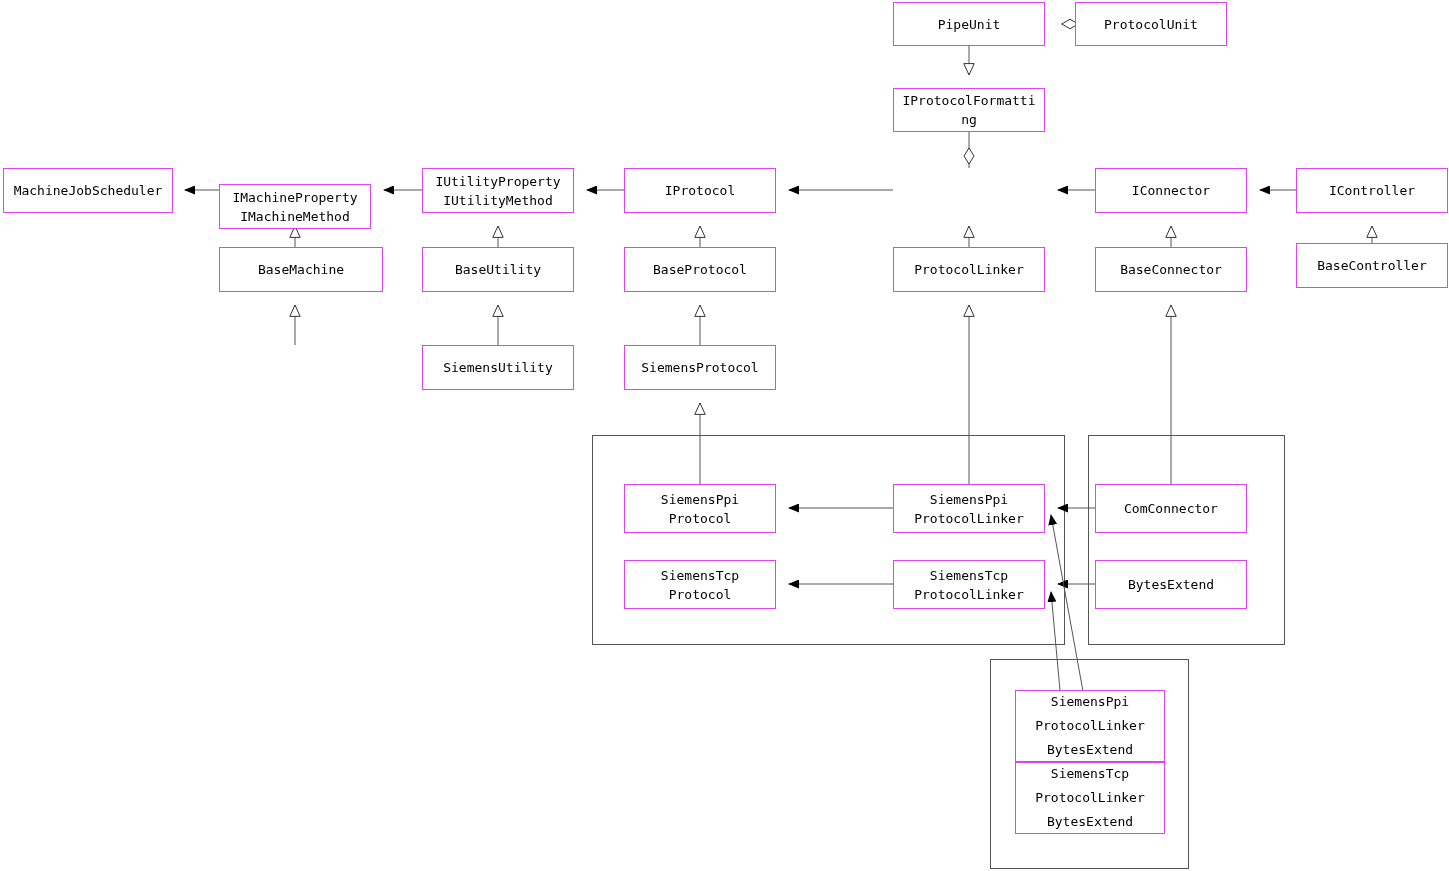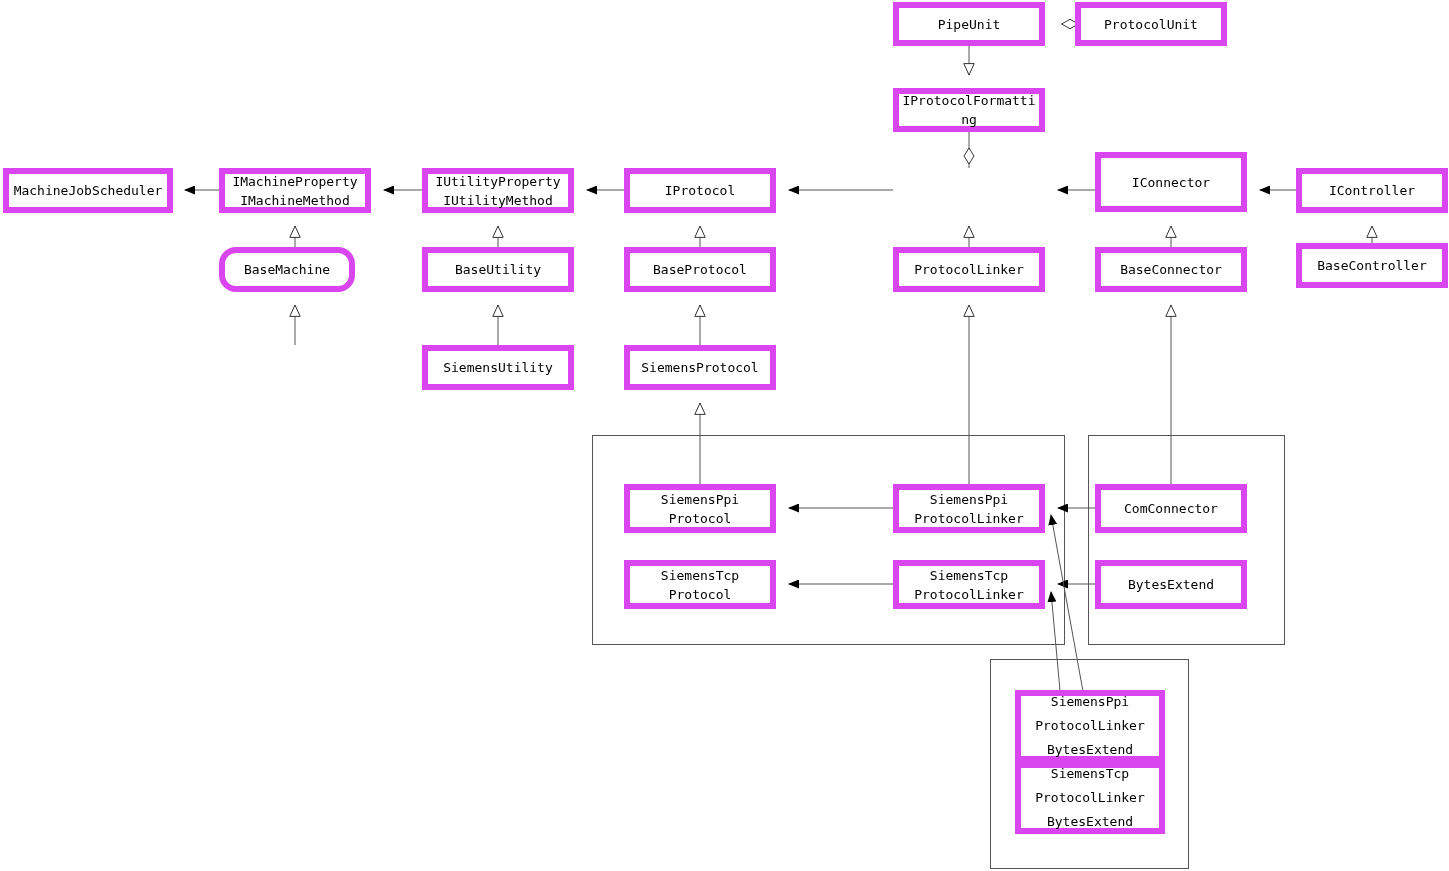--- a/index.html
+++ b/index.html
@@ -12,21 +12,21 @@
     position: relative;
     width: 1449px;
     height: 871px;
     background: #ffffff;
     font-family: "DejaVu Sans Mono", "Liberation Mono", monospace;
     overflow: hidden;
   }
   .node {
     position: absolute;
     box-sizing: border-box;
-    border: 6px solid #d946ef;
+    border: 1px solid #d946ef;
     background: #ffffff;
     display: flex;
     align-items: center;
     justify-content: center;
     text-align: center;
     font-size: 13px;
     line-height: 19px;
     color: #000000;
     white-space: pre-line;
     z-index: 5;
@@ -165,34 +165,34 @@
 
   <div class="node" style="left:893px; top:2px; width:152px; height:44px;">PipeUnit</div>
 
   <div class="node" style="left:1075px; top:2px; width:152px; height:44px;">ProtocolUnit</div>
 
   <div class="node" style="left:893px; top:88px; width:152px; height:44px;">IProtocolFormatti
 ng</div>
 
   <div class="node" style="left:3px; top:168px; width:170px; height:45px;">MachineJobScheduler</div>
 
-  <div class="node" style="left:219px; top:168px; width:152px; height:45px;">IMachineProperty
+  <div class="node" style="left:219px; top:184px; width:152px; height:45px;">IMachineProperty
 IMachineMethod</div>
 
   <div class="node" style="left:422px; top:168px; width:152px; height:45px;">IUtilityProperty
 IUtilityMethod</div>
 
   <div class="node" style="left:624px; top:168px; width:152px; height:45px;">IProtocol</div>
 
 
-  <div class="node" style="left:1095px; top:152px; width:152px; height:60px;">IConnector</div>
+  <div class="node" style="left:1095px; top:168px; width:152px; height:45px;">IConnector</div>
 
   <div class="node" style="left:1296px; top:168px; width:152px; height:45px;">IController</div>
 
-  <div class="node" style="left:219px; top:247px; width:136px; height:45px;border-radius:17px;">BaseMachine</div>
+  <div class="node" style="left:219px; top:247px; width:164px; height:45px;">BaseMachine</div>
 
   <div class="node" style="left:422px; top:247px; width:152px; height:45px;">BaseUtility</div>
 
   <div class="node" style="left:624px; top:247px; width:152px; height:45px;">BaseProtocol</div>
 
   <div class="node" style="left:893px; top:247px; width:152px; height:45px;">ProtocolLinker</div>
 
   <div class="node" style="left:1095px; top:247px; width:152px; height:45px;">BaseConnector</div>
 
   <div class="node" style="left:1296px; top:243px; width:152px; height:45px;">BaseController</div>

